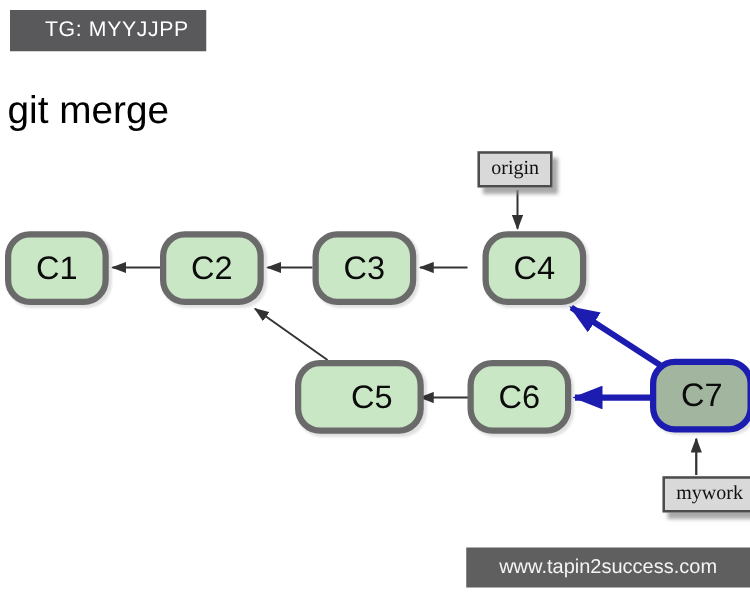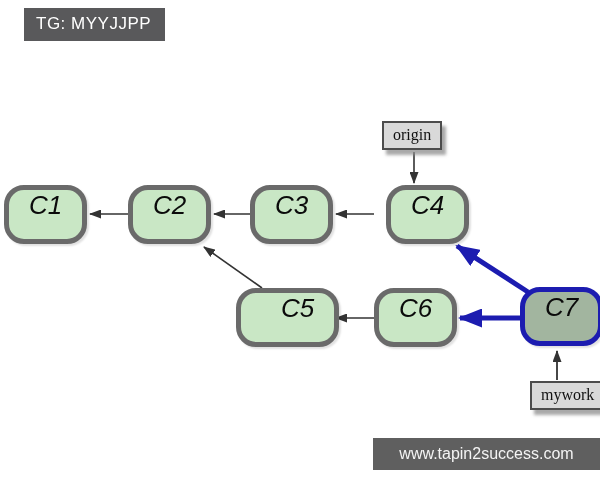--- a/index.html
+++ b/index.html
@@ -5,38 +5,36 @@
   html,body{margin:0;padding:0;background:#ffffff;}
   .stage{
     position:relative;width:600px;height:480px;background:#ffffff;overflow:hidden;
     font-family:"Liberation Sans",sans-serif;
   }
   
   .tag-box{
     position:absolute;left:8px;top:8px;
     background:#59595b;color:#ffffff;
     font-size:17px;letter-spacing:.5px;
-    padding:6px 14px 7px 12px;
-    margin-left:16px;
+    padding:6px 14px 7px 28px;
   }
   
   .page-title{
     position:absolute;left:6px;top:70px;
     font-size:31px;font-weight:500;color:#000000;
   }
   
   .edges{position:absolute;left:0;top:0;width:600px;height:480px;pointer-events:none;}
   
   .node{
     position:absolute;width:73px;height:49px;
     background:#c9e7c5;border:5px solid #6a6a6a;border-radius:20px;
-    display:flex;justify-content:center;
+    display:flex;align-items:center;justify-content:center;
     font-size:26px;color:#0b0b0b;
     box-shadow:2px 2px 2px rgba(0,0,0,0.12);
-    font-style:italic;
   }
   .node-c1{left:4px;top:185px;}
   .node-c2{left:128px;top:185px;}
   .node-c3{left:250px;top:185px;}
   .node-c4{left:386px;top:185px;}
   .node-c5{left:236px;top:288px;padding-left:20px;}
   .node-c6{left:374px;top:288px;}
   .node-c7{left:520px;top:287px;background:#a2b59f;border-color:#1c1cb0;}
   
   .ref-label{
@@ -58,20 +56,21 @@
     text-align:center;
   }
 </style>
 </head>
 <body>
 
 <div class="stage">
 
   <div class="tag-box">TG: MYYJJPP</div>
 
+  <div class="page-title">git merge</div>
 
   <svg class="edges" width="600" height="480" viewBox="0 0 600 480">
     <defs>
       <marker id="arrowBlack" markerUnits="userSpaceOnUse" markerWidth="12" markerHeight="9" refX="11" refY="4.5" orient="auto">
         <path d="M0,0 L12,4.5 L0,9 Z" fill="#333333"></path>
       </marker>
       <marker id="arrowBlue" markerUnits="userSpaceOnUse" markerWidth="24" markerHeight="19" refX="22" refY="9.5" orient="auto">
         <path d="M0,0 L24,9.5 L0,19 Z" fill="#1c1cb0"></path>
       </marker>
     </defs>

